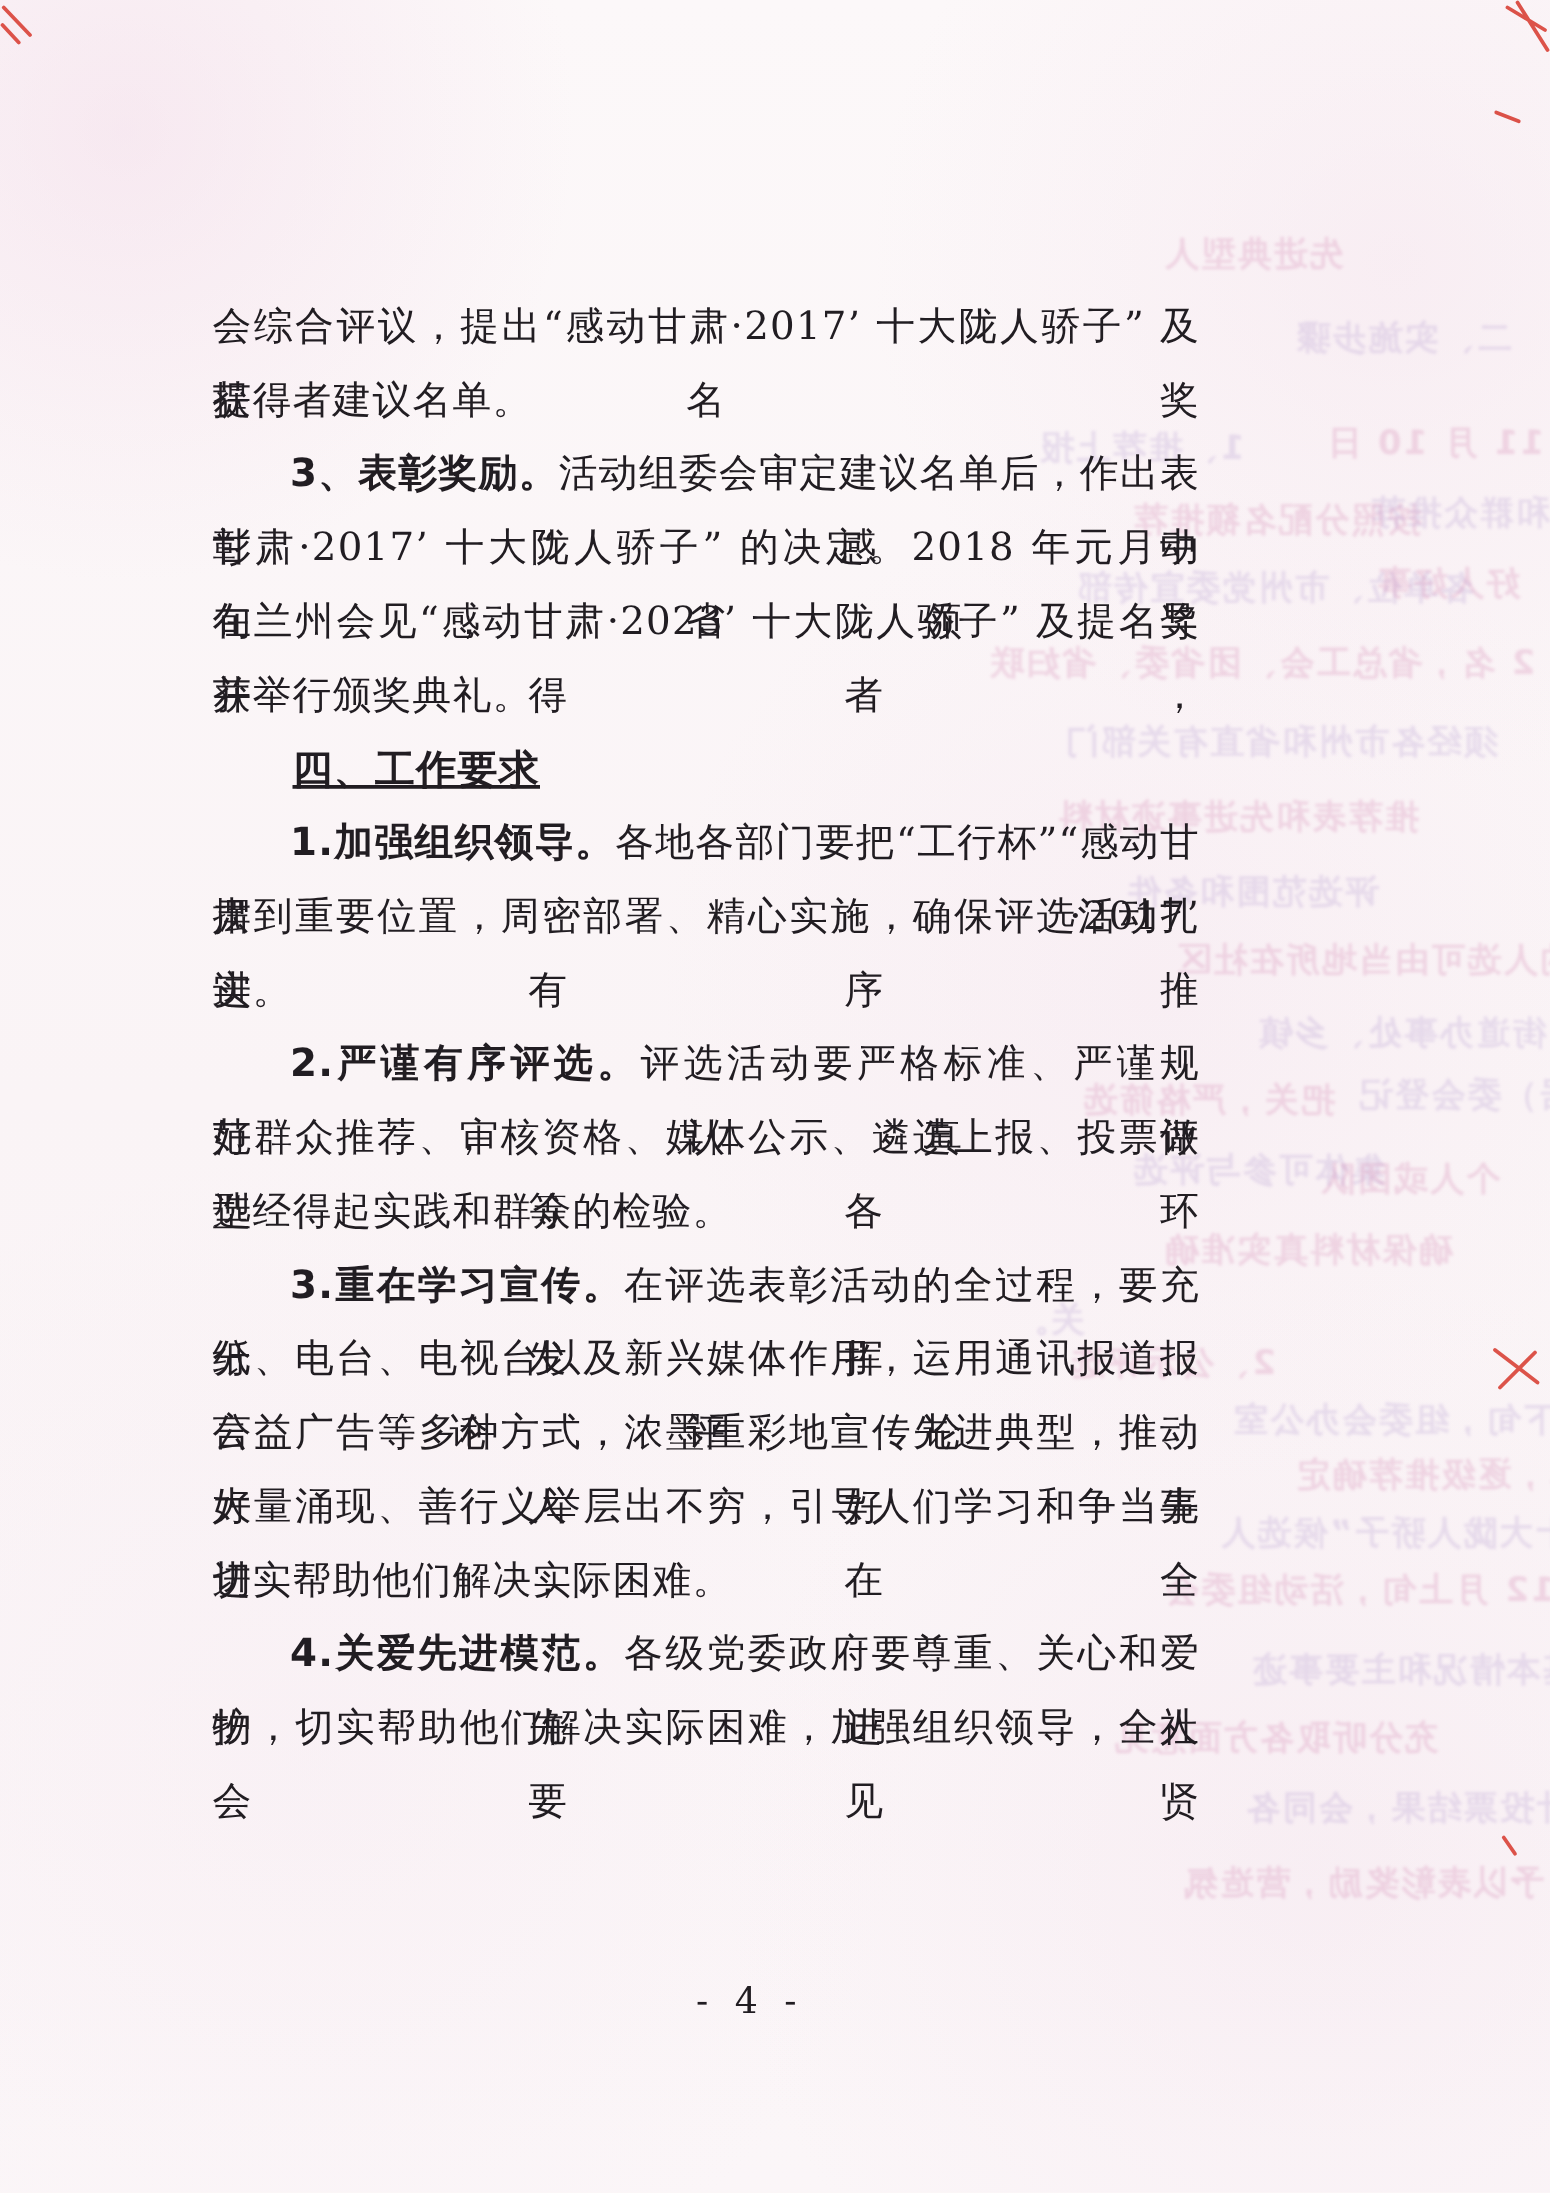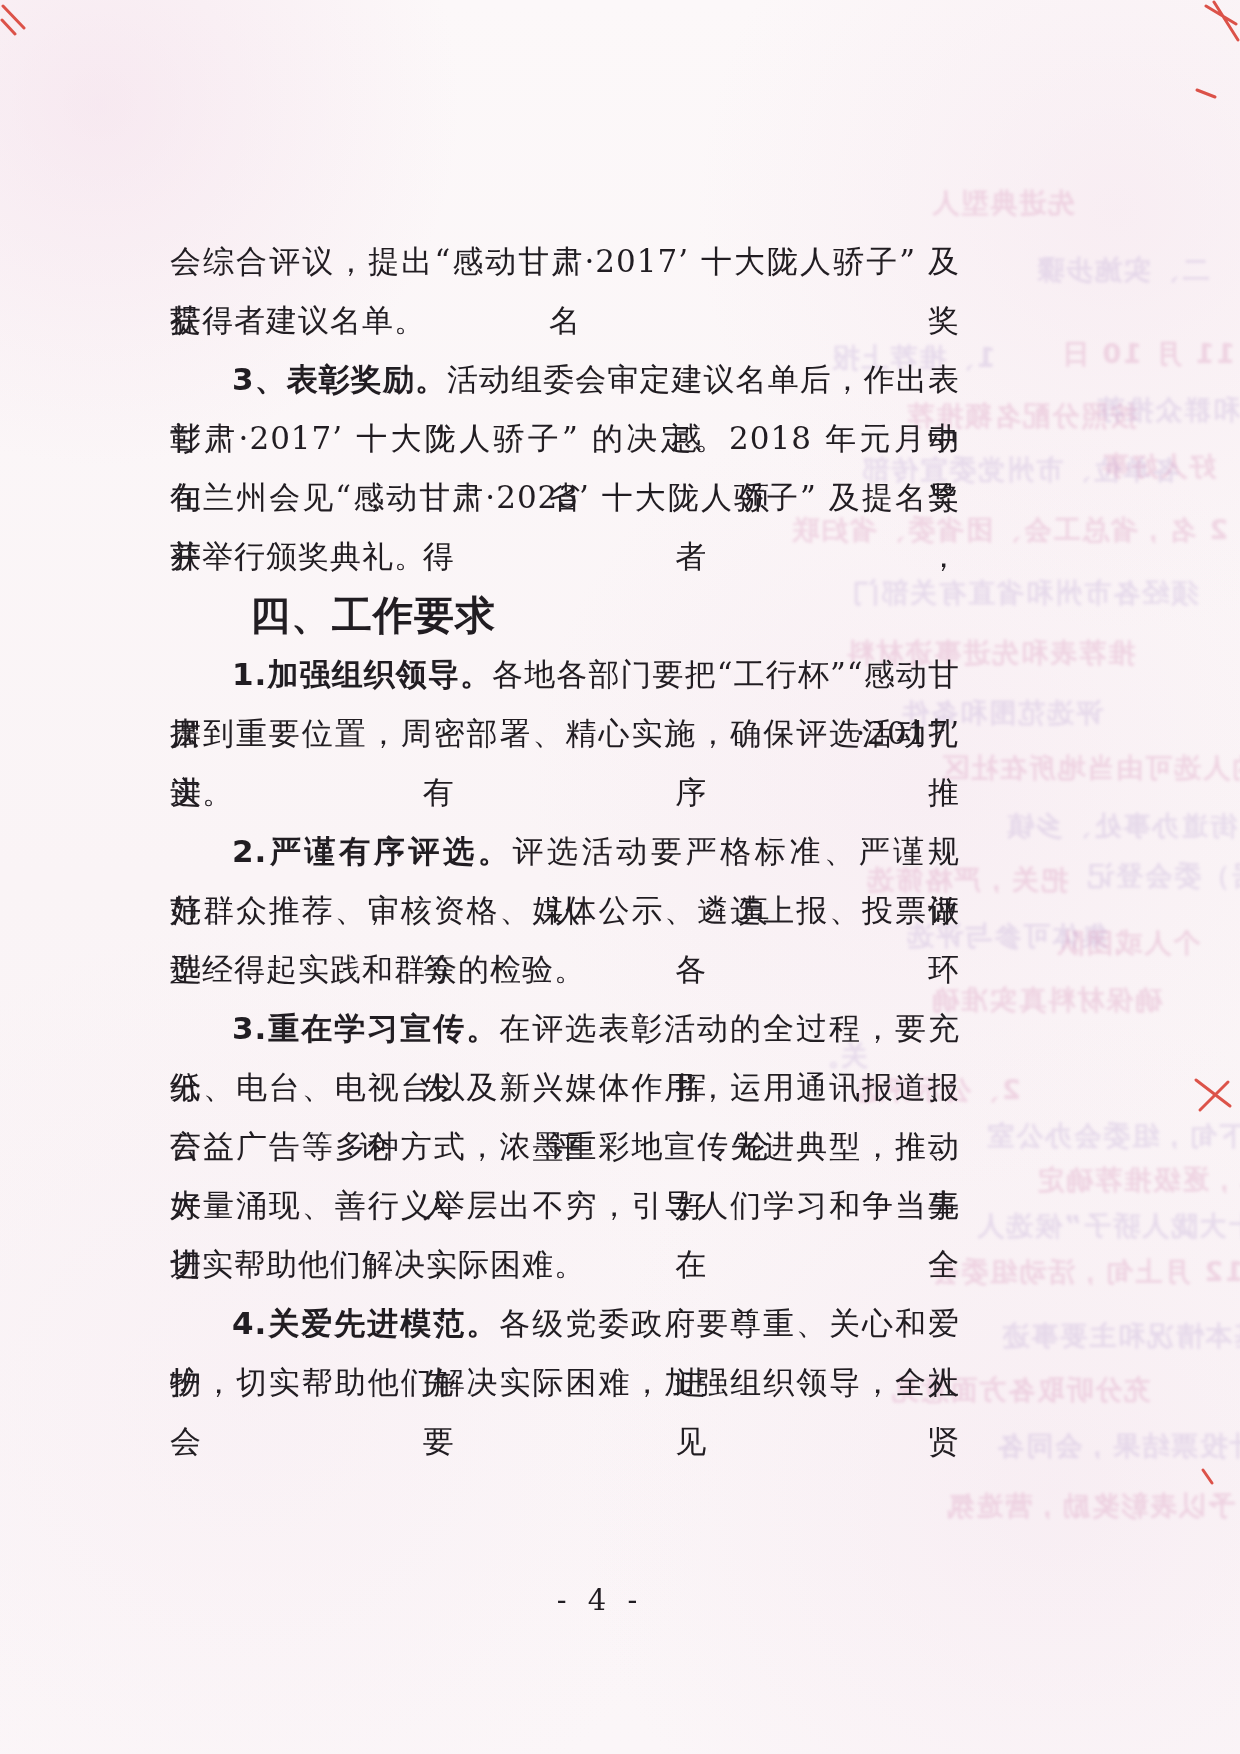--- a/index.html
+++ b/index.html
@@ -56,21 +56,22 @@
   .line{height:59px;white-space:nowrap;margin-left:28px;}
   .line.justify{white-space:normal;text-align:justify;text-align-last:justify;}
   .line.indent{text-indent:2em;}
   .line .lead{
     font-family:"DejaVu Sans","Liberation Sans",sans-serif;
     font-weight:bold;
   }
   .line.heading{
     font-family:"DejaVu Sans","Liberation Sans",sans-serif;
     font-weight:bold;
-    font-size:40px;
+    font-size:32px;
+    text-decoration:underline;
   }
   
   #page-number{
     position:absolute;
     top:1583px;left:520px;width:160px;
     text-align:center;
     font-size:29px;
     letter-spacing:6px;
     color:var(--ink);
   }

